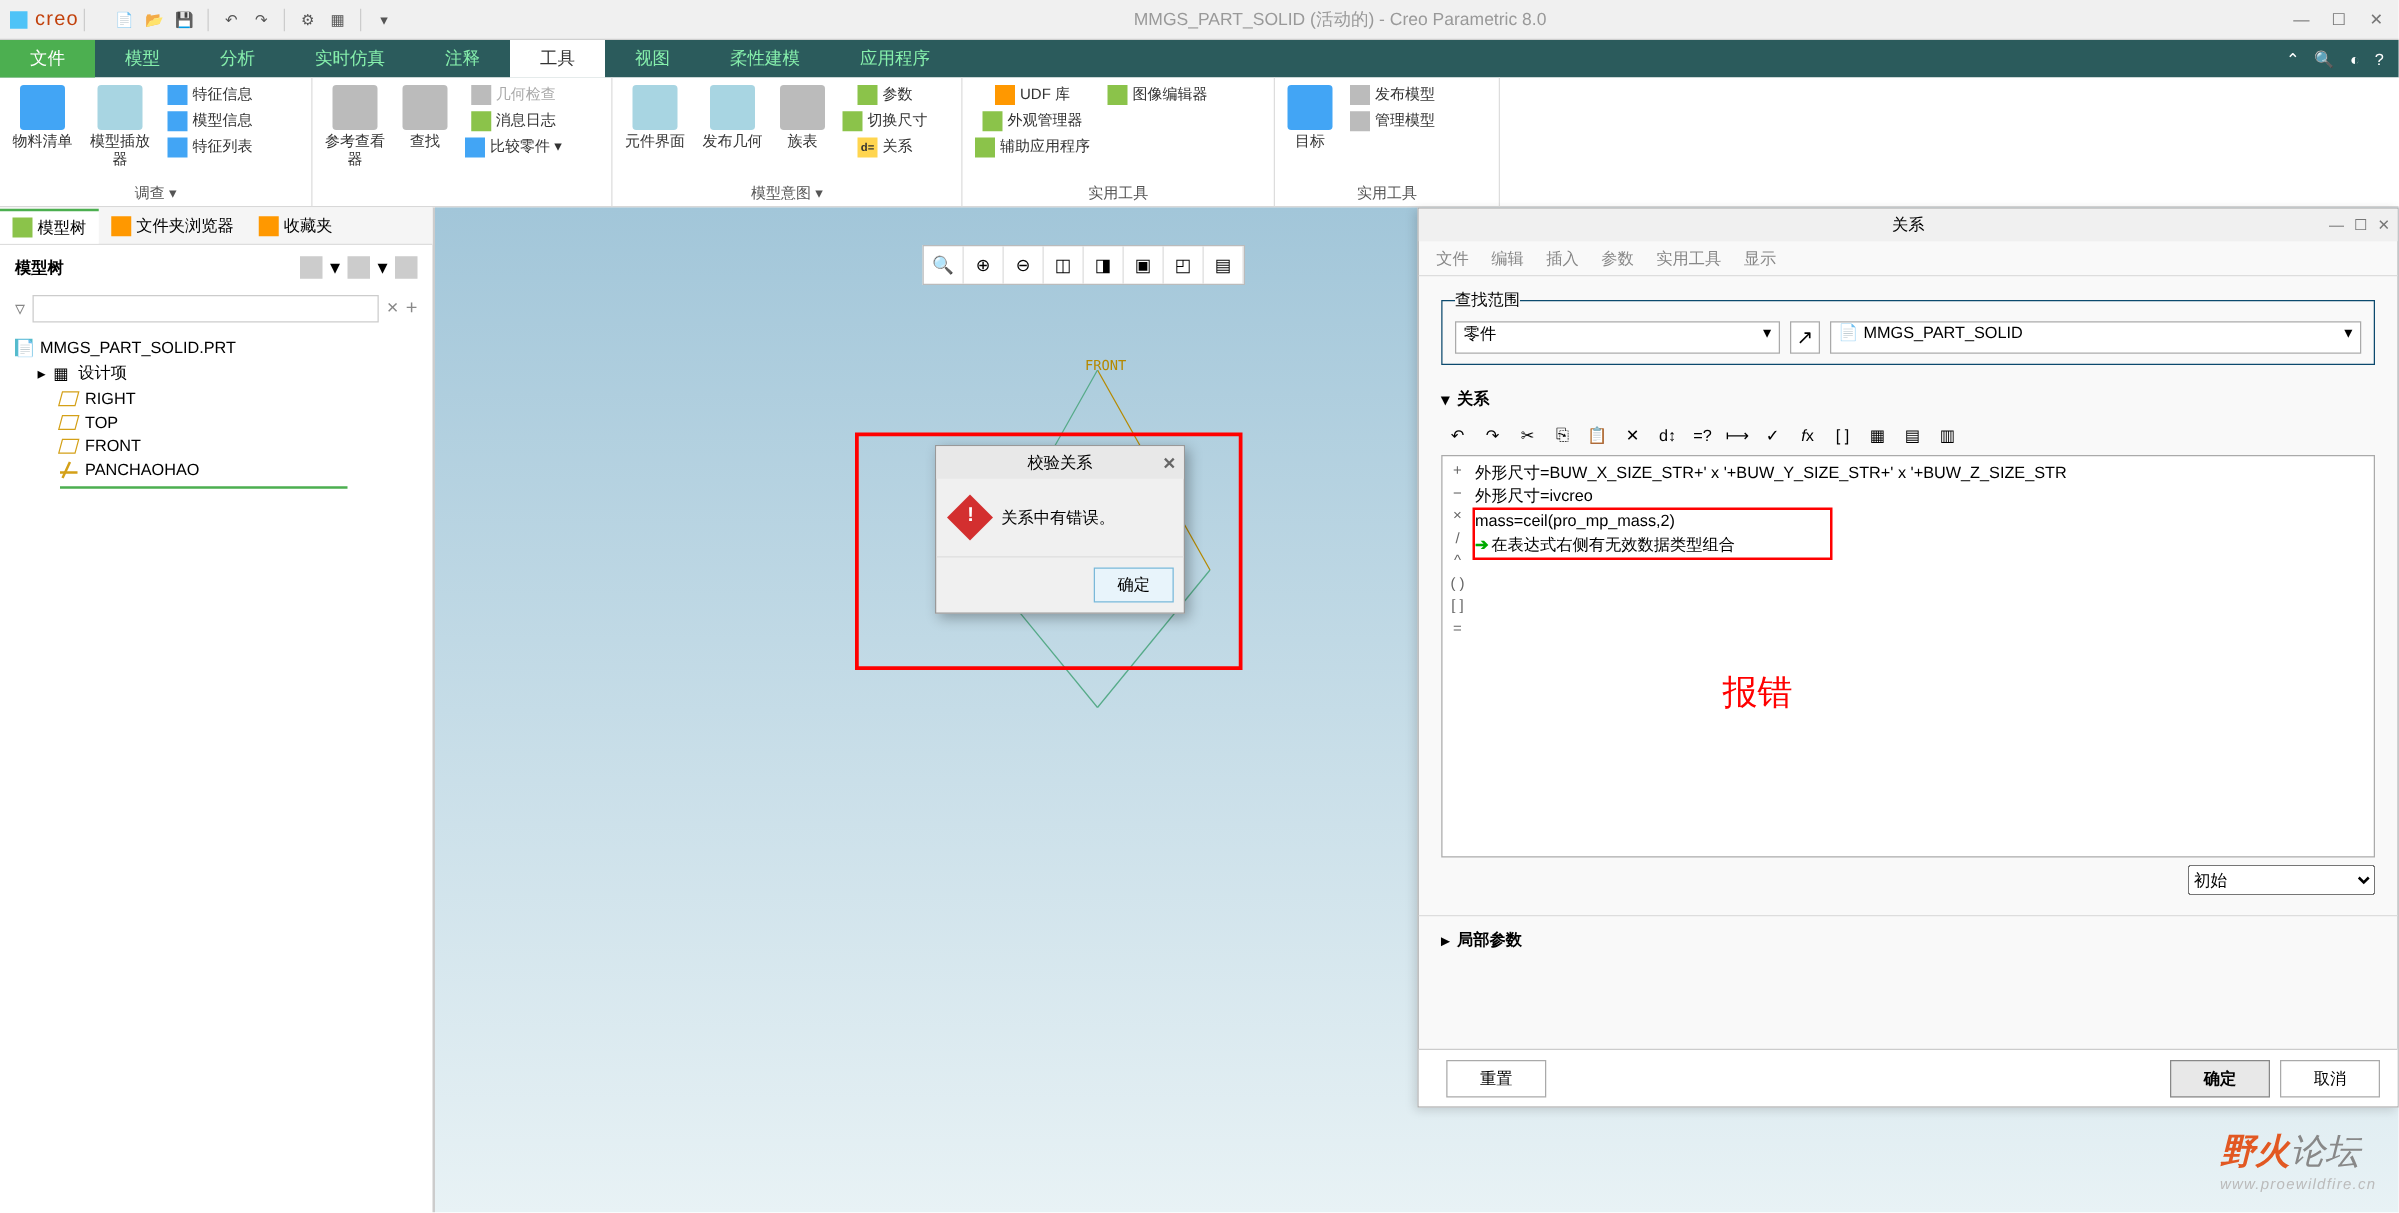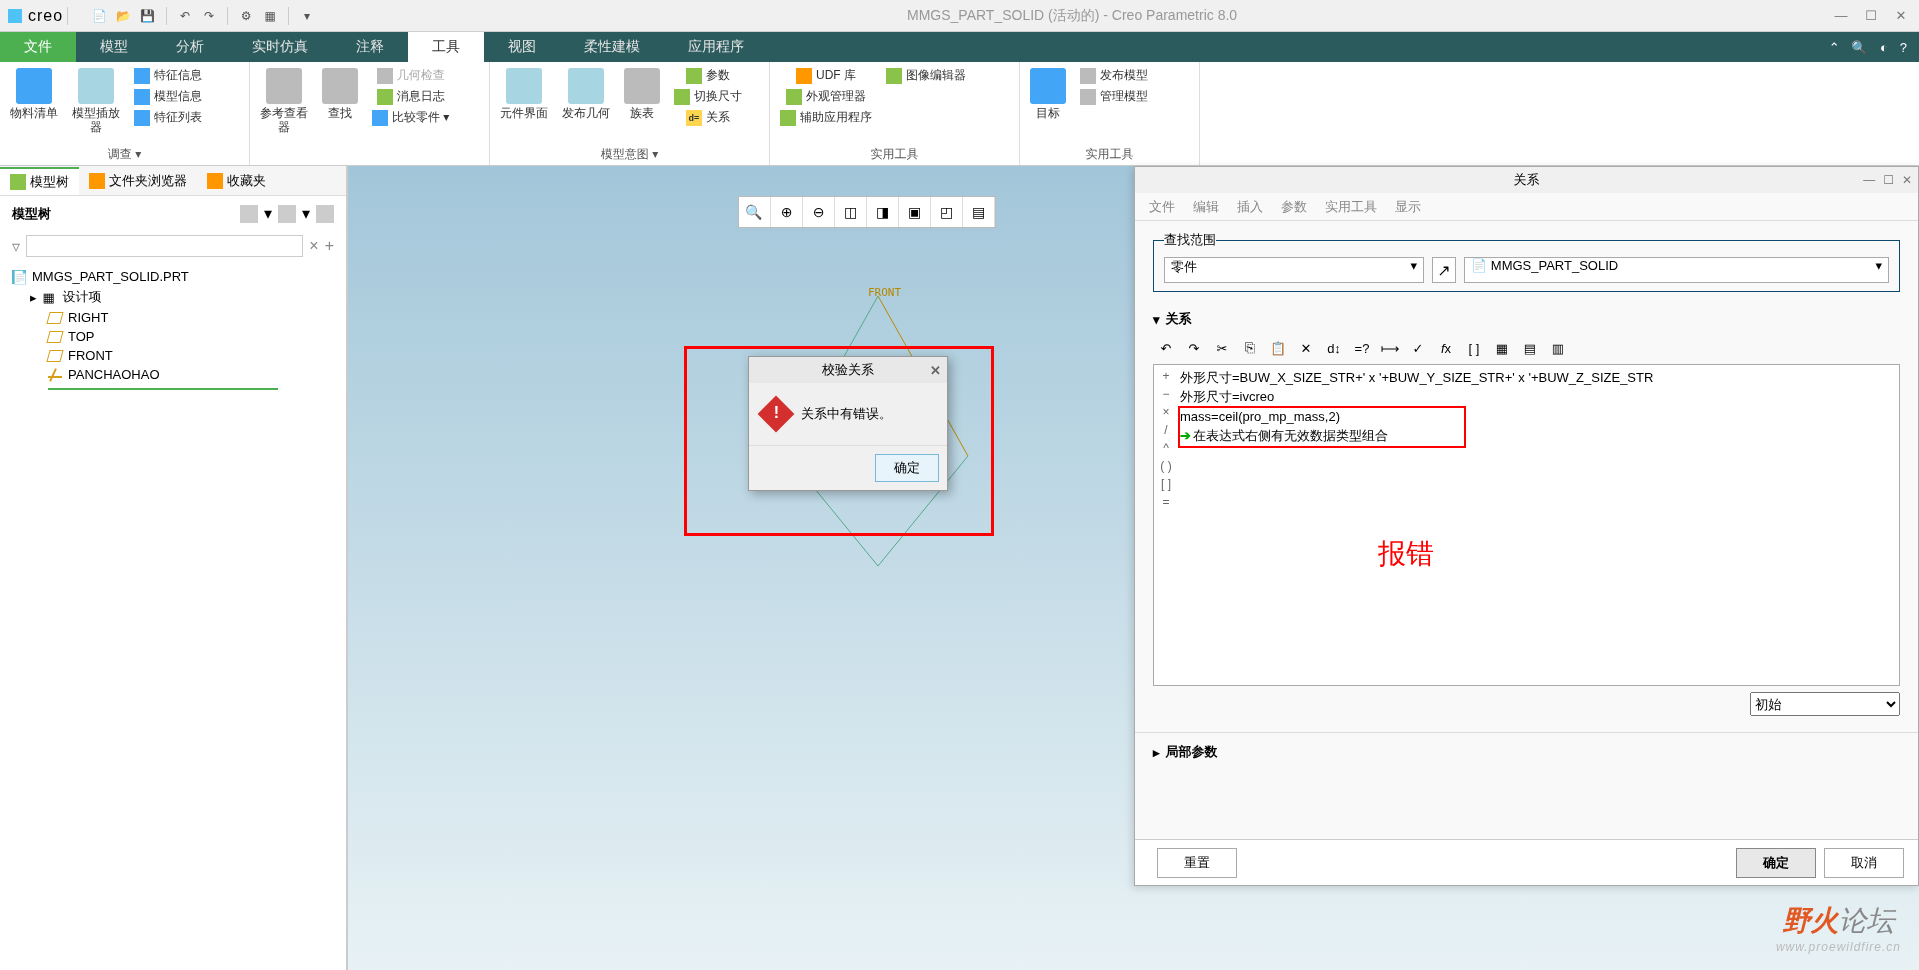--- a/index.html
+++ b/index.html
@@ -1,31 +1,31 @@
 <!DOCTYPE html>
 <html><head>
 <meta charset="utf-8">
 <style>
 * { margin: 0; padding: 0; box-sizing: border-box; font-family: "Microsoft YaHei", sans-serif; }
 body { background: #fff; width: 1919px; height: 970px; overflow: hidden; position: relative; user-select: none; }
 
 
 .titlebar { height: 32px; background: #f0f0f0; display: flex; align-items: center; border-bottom: 1px solid #d0d0d0; }
 .titlebar .creo-logo { width: 14px; height: 14px; background: #4fc3f7; margin: 0 6px 0 8px; }
-.titlebar .creo-txt { color: #000000; font-size: 16px; font-weight: 300; letter-spacing: 1px; }
+.titlebar .creo-txt { color: #c2410c; font-size: 16px; font-weight: 300; letter-spacing: 1px; }
 .qat { display: flex; align-items: center; margin-left: 18px; gap: 4px; }
 .qat-btn { width: 20px; height: 20px; display: flex; align-items: center; justify-content: center; cursor: pointer; font-size: 12px; color: #555; }
 .qat-sep { width: 1px; height: 18px; background: #ccc; margin: 0 4px; }
 .titlebar .window-title { flex: 1; text-align: center; color: #999; font-size: 14px; }
 .win-controls { display: flex; gap: 2px; margin-right: 4px; }
 .win-btn { width: 28px; height: 20px; display: flex; align-items: center; justify-content: center; color: #777; font-size: 13px; cursor: pointer; }
 
 
 .main-tabs { height: 30px; background: #2b5b5c; display: flex; align-items: stretch; }
-.main-tab { padding: 0 24px; display: flex; align-items: center; color: #e5e5e5; font-size: 14px; cursor: pointer; }
+.main-tab { padding: 0 24px; display: flex; align-items: center; color: #86efac; font-size: 14px; cursor: pointer; }
 .main-tab.file { background: #4caf50; color: #fff; }
 .main-tab.active { background: #fff; color: #333; }
 .tab-spacer { flex: 1; }
 .tab-right { display: flex; align-items: center; gap: 12px; padding-right: 12px; color: #fff; font-size: 13px; }
 
 
 .ribbon { height: 104px; background: #fff; border-bottom: 1px solid #ccc; display: flex; }
 .ribbon-group { display: flex; flex-direction: column; border-right: 1px solid #ddd; padding: 2px 6px; }
 .rg-body { flex: 1; display: flex; align-items: flex-start; gap: 6px; padding-top: 2px; }
 .rg-title { height: 18px; font-size: 12px; color: #555; text-align: center; display: flex; align-items: center; justify-content: center; gap: 2px; }
@@ -106,21 +106,21 @@
 .red-label { position: absolute; top: 170px; left: 200px; color: #f00; font-size: 28px; font-weight: 400; }
 .rel-init { margin-left: auto; }
 .rel-init select { width: 150px; height: 24px; }
 .rel-section2 { padding: 6px 18px; border-top: 1px solid #ddd; margin-top: 6px; }
 .rel-footer { position: absolute; bottom: 0; left: 0; right: 0; height: 46px; display: flex; align-items: center; padding: 0 14px; border-top: 1px solid #ccc; background: #fff; }
 .rel-footer-left { flex: 1; }
 .rel-btn { padding: 5px 26px; border: 1px solid #aaa; background: #fff; font-size: 13px; cursor: pointer; margin-left: 8px; }
 .rel-btn.primary { background: #e8e8e8; border: 1px solid #888; font-weight: 700; }
 
 
-.watermark { position: absolute; right: 18px; bottom: 16px; text-align: center; }
+.watermark { position: absolute; right: 18px; bottom: 16px; text-align: left; }
 .wm-main { font-size: 28px; color: #888; font-style: italic; }
 .wm-main .fire { color: #e25822; font-weight: 700; }
 .wm-url { font-size: 12px; color: #bbb; font-style: italic; letter-spacing: 1px; }
 </style>
 </head>
 <body>
 
 <div class="titlebar">
   <div class="creo-logo"></div>
   <div class="creo-txt">creo</div>

